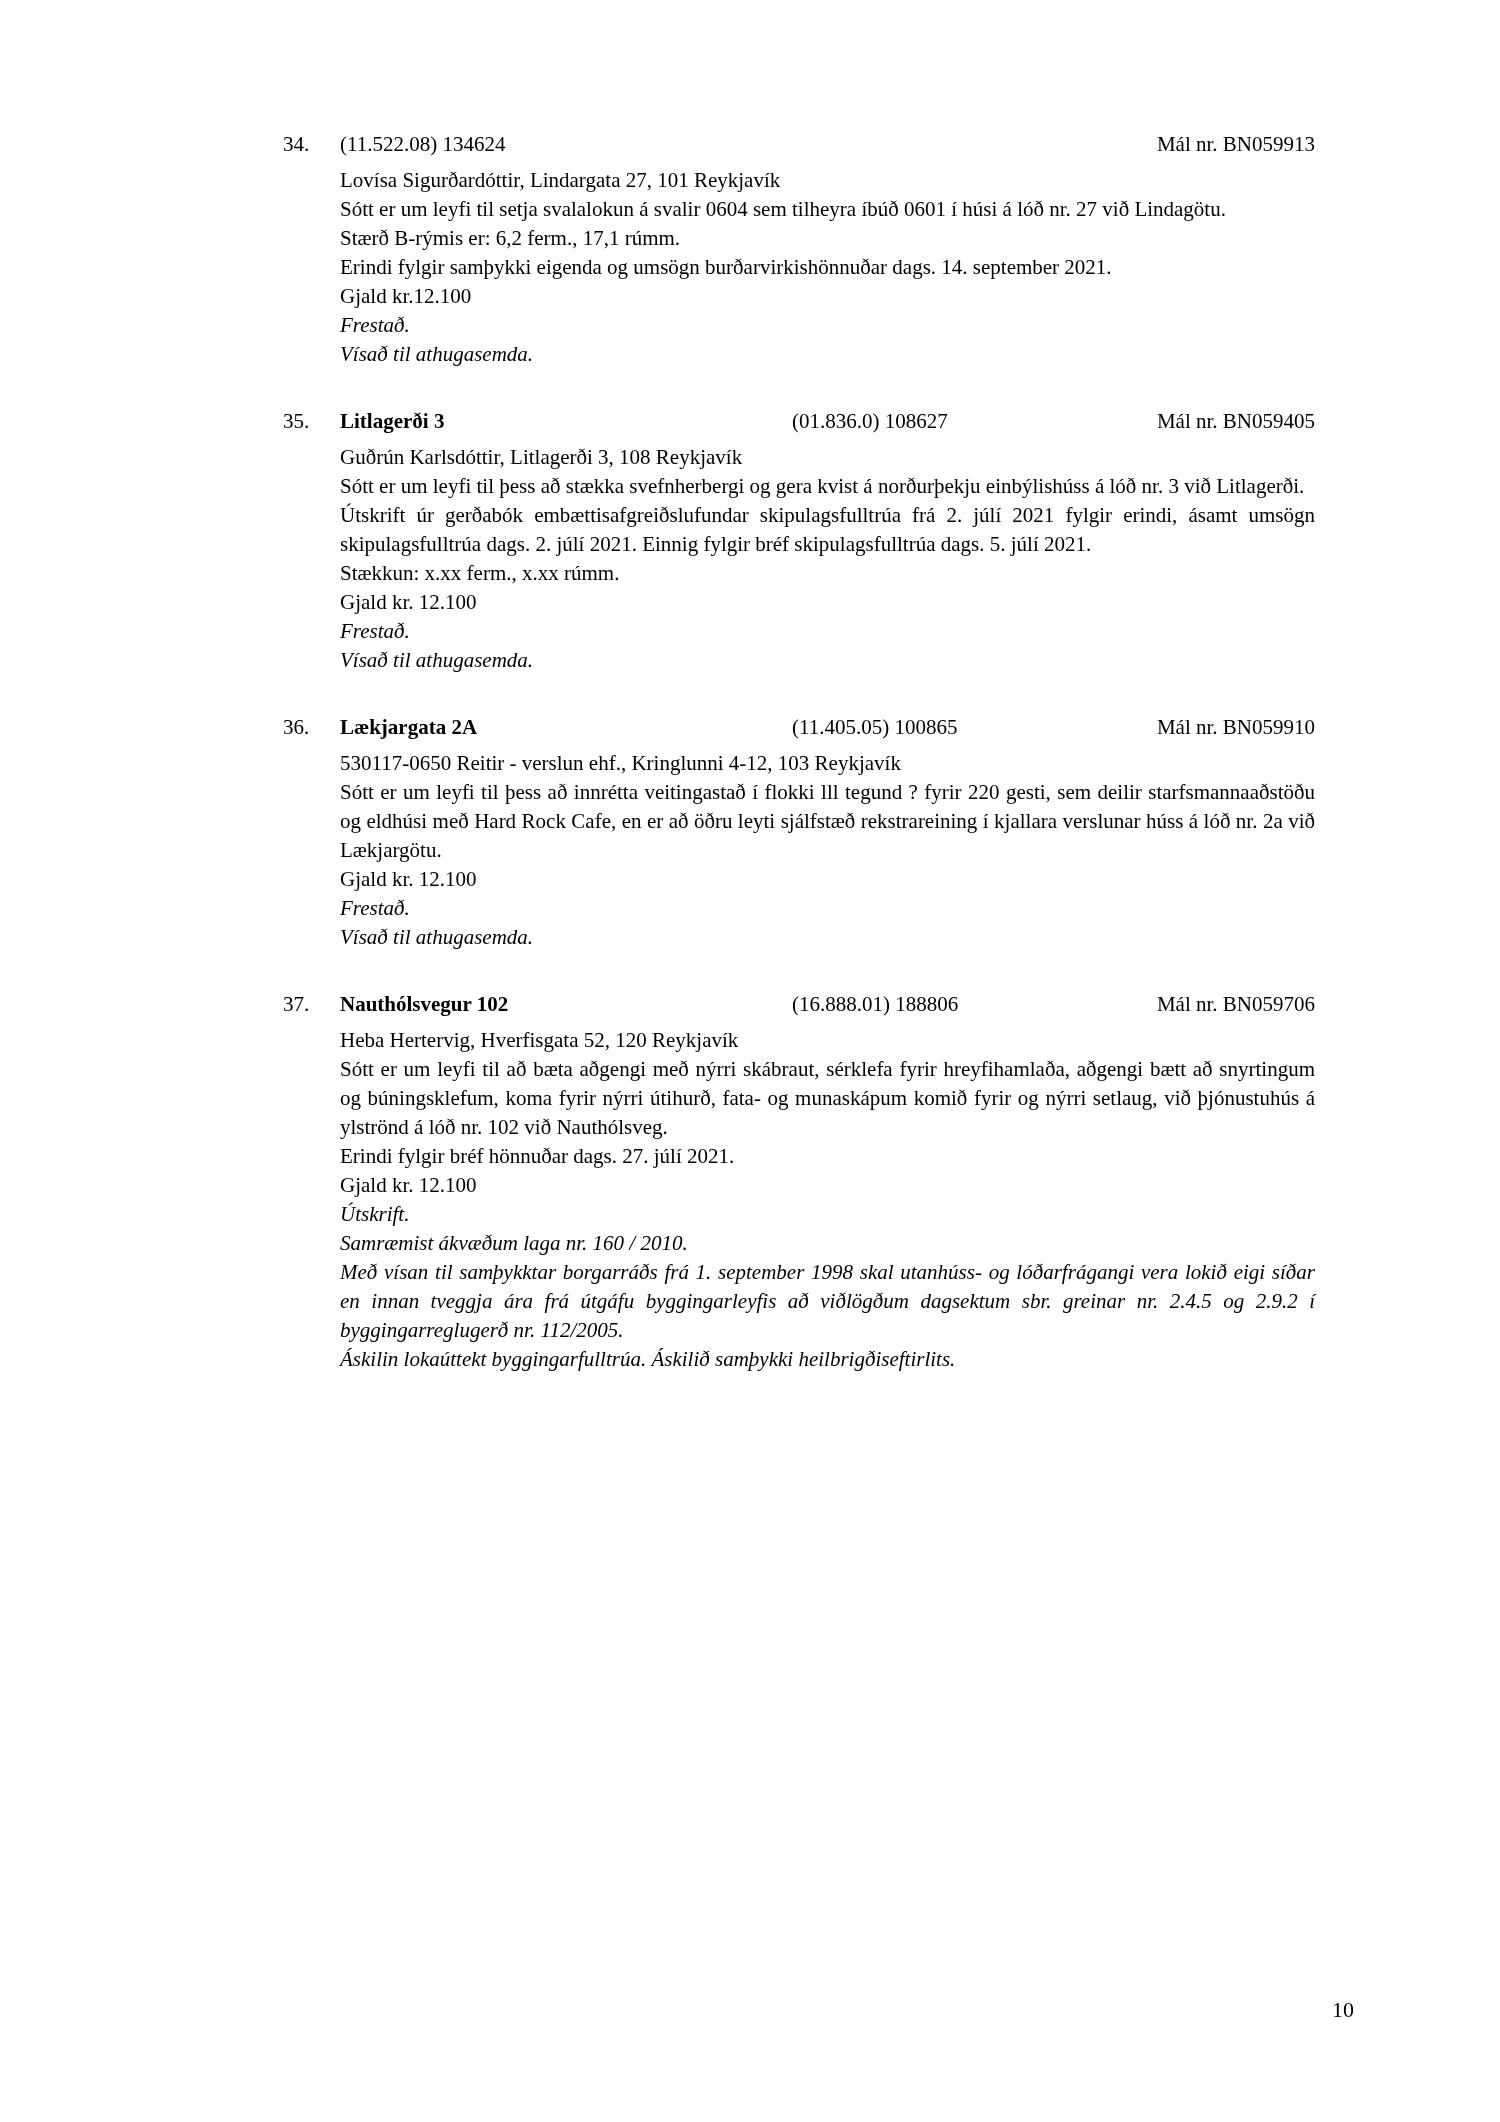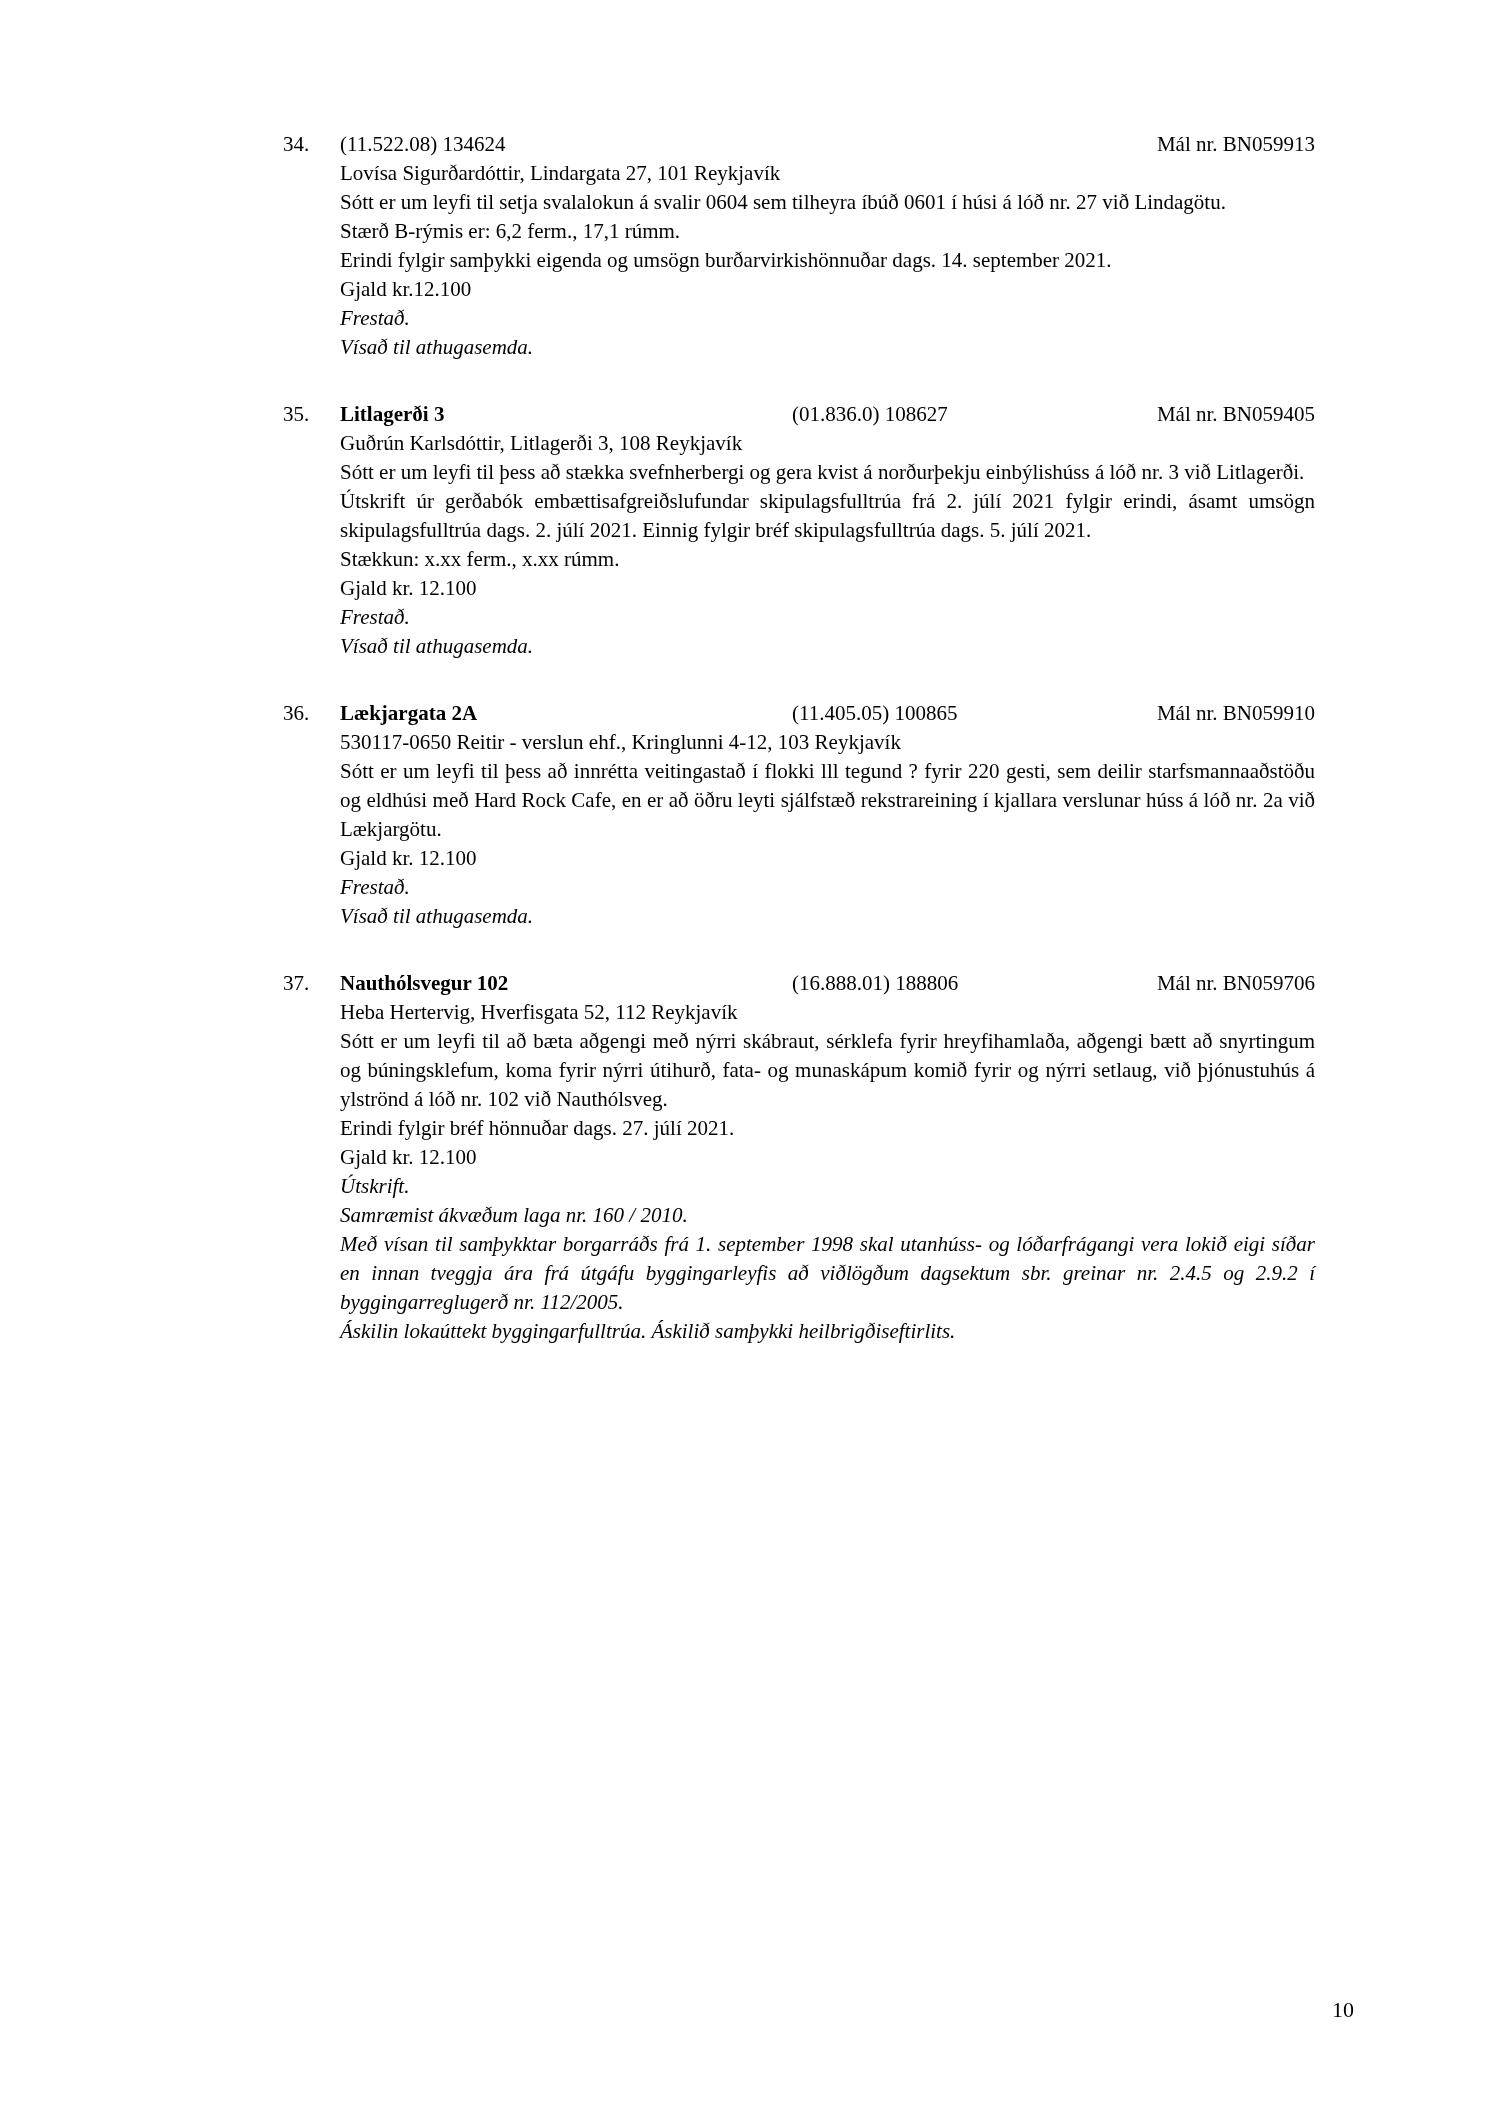--- a/index.html
+++ b/index.html
@@ -20,21 +20,21 @@
     left: 245px;
     top: 130px;
     width: 1032px;
   }
   .case-item { margin-bottom: 38px; }
   .item-header { display: flex; align-items: baseline; }
   .item-header .num { width: 57px; flex: none; }
   .item-header .title { width: 452px; flex: none; font-weight: bold; }
   .item-header .code { flex: 1; }
   .item-header .case { flex: none; text-align: right; white-space: nowrap; }
-  .item-body { padding-left: 57px; }
+  .item-body { padding-left: 57px; margin-top: 7px; }
   .para { text-align: justify; }
   .status { font-style: italic; }
   .status.just { text-align: justify; }
   .page-number {
     position: absolute;
     right: 108px;
     bottom: 98px;
     font-size: 22px;
   }
 </style>
@@ -96,21 +96,21 @@
     </div>
 
     <div class="case-item">
       <div class="item-header">
         <span class="num">37.</span>
         <span class="title">Nauthólsvegur 102</span>
         <span class="code">(16.888.01) 188806</span>
         <span class="case">Mál nr. BN059706</span>
       </div>
       <div class="item-body">
-        <div class="applicant">Heba Hertervig, Hverfisgata 52, 112 Reykjavík</div>
+        <div class="applicant">Heba Hertervig, Hverfisgata 52, 120 Reykjavík</div>
         <div class="para">Sótt er um leyfi til að bæta aðgengi með nýrri skábraut, sérklefa fyrir hreyfihamlaða, aðgengi bætt að snyrtingum og búningsklefum, koma fyrir nýrri útihurð, fata- og munaskápum komið fyrir og nýrri setlaug, við þjónustuhús á ylströnd á lóð nr. 102 við Nauthólsveg.</div>
         <div class="para">Erindi fylgir bréf hönnuðar dags. 27. júlí 2021.</div>
         <div class="para">Gjald kr. 12.100</div>
         <div class="status">Útskrift.</div>
         <div class="status">Samræmist ákvæðum laga nr. 160 / 2010.</div>
         <div class="status just">Með vísan til samþykktar borgarráðs frá 1. september 1998 skal utanhúss- og lóðarfrágangi vera lokið eigi síðar en innan tveggja ára frá útgáfu byggingarleyfis að viðlögðum dagsektum sbr. greinar nr. 2.4.5 og 2.9.2 í byggingarreglugerð nr. 112/2005.</div>
         <div class="status just">Áskilin lokaúttekt byggingarfulltrúa. Áskilið samþykki heilbrigðiseftirlits.</div>
       </div>
     </div>
 

